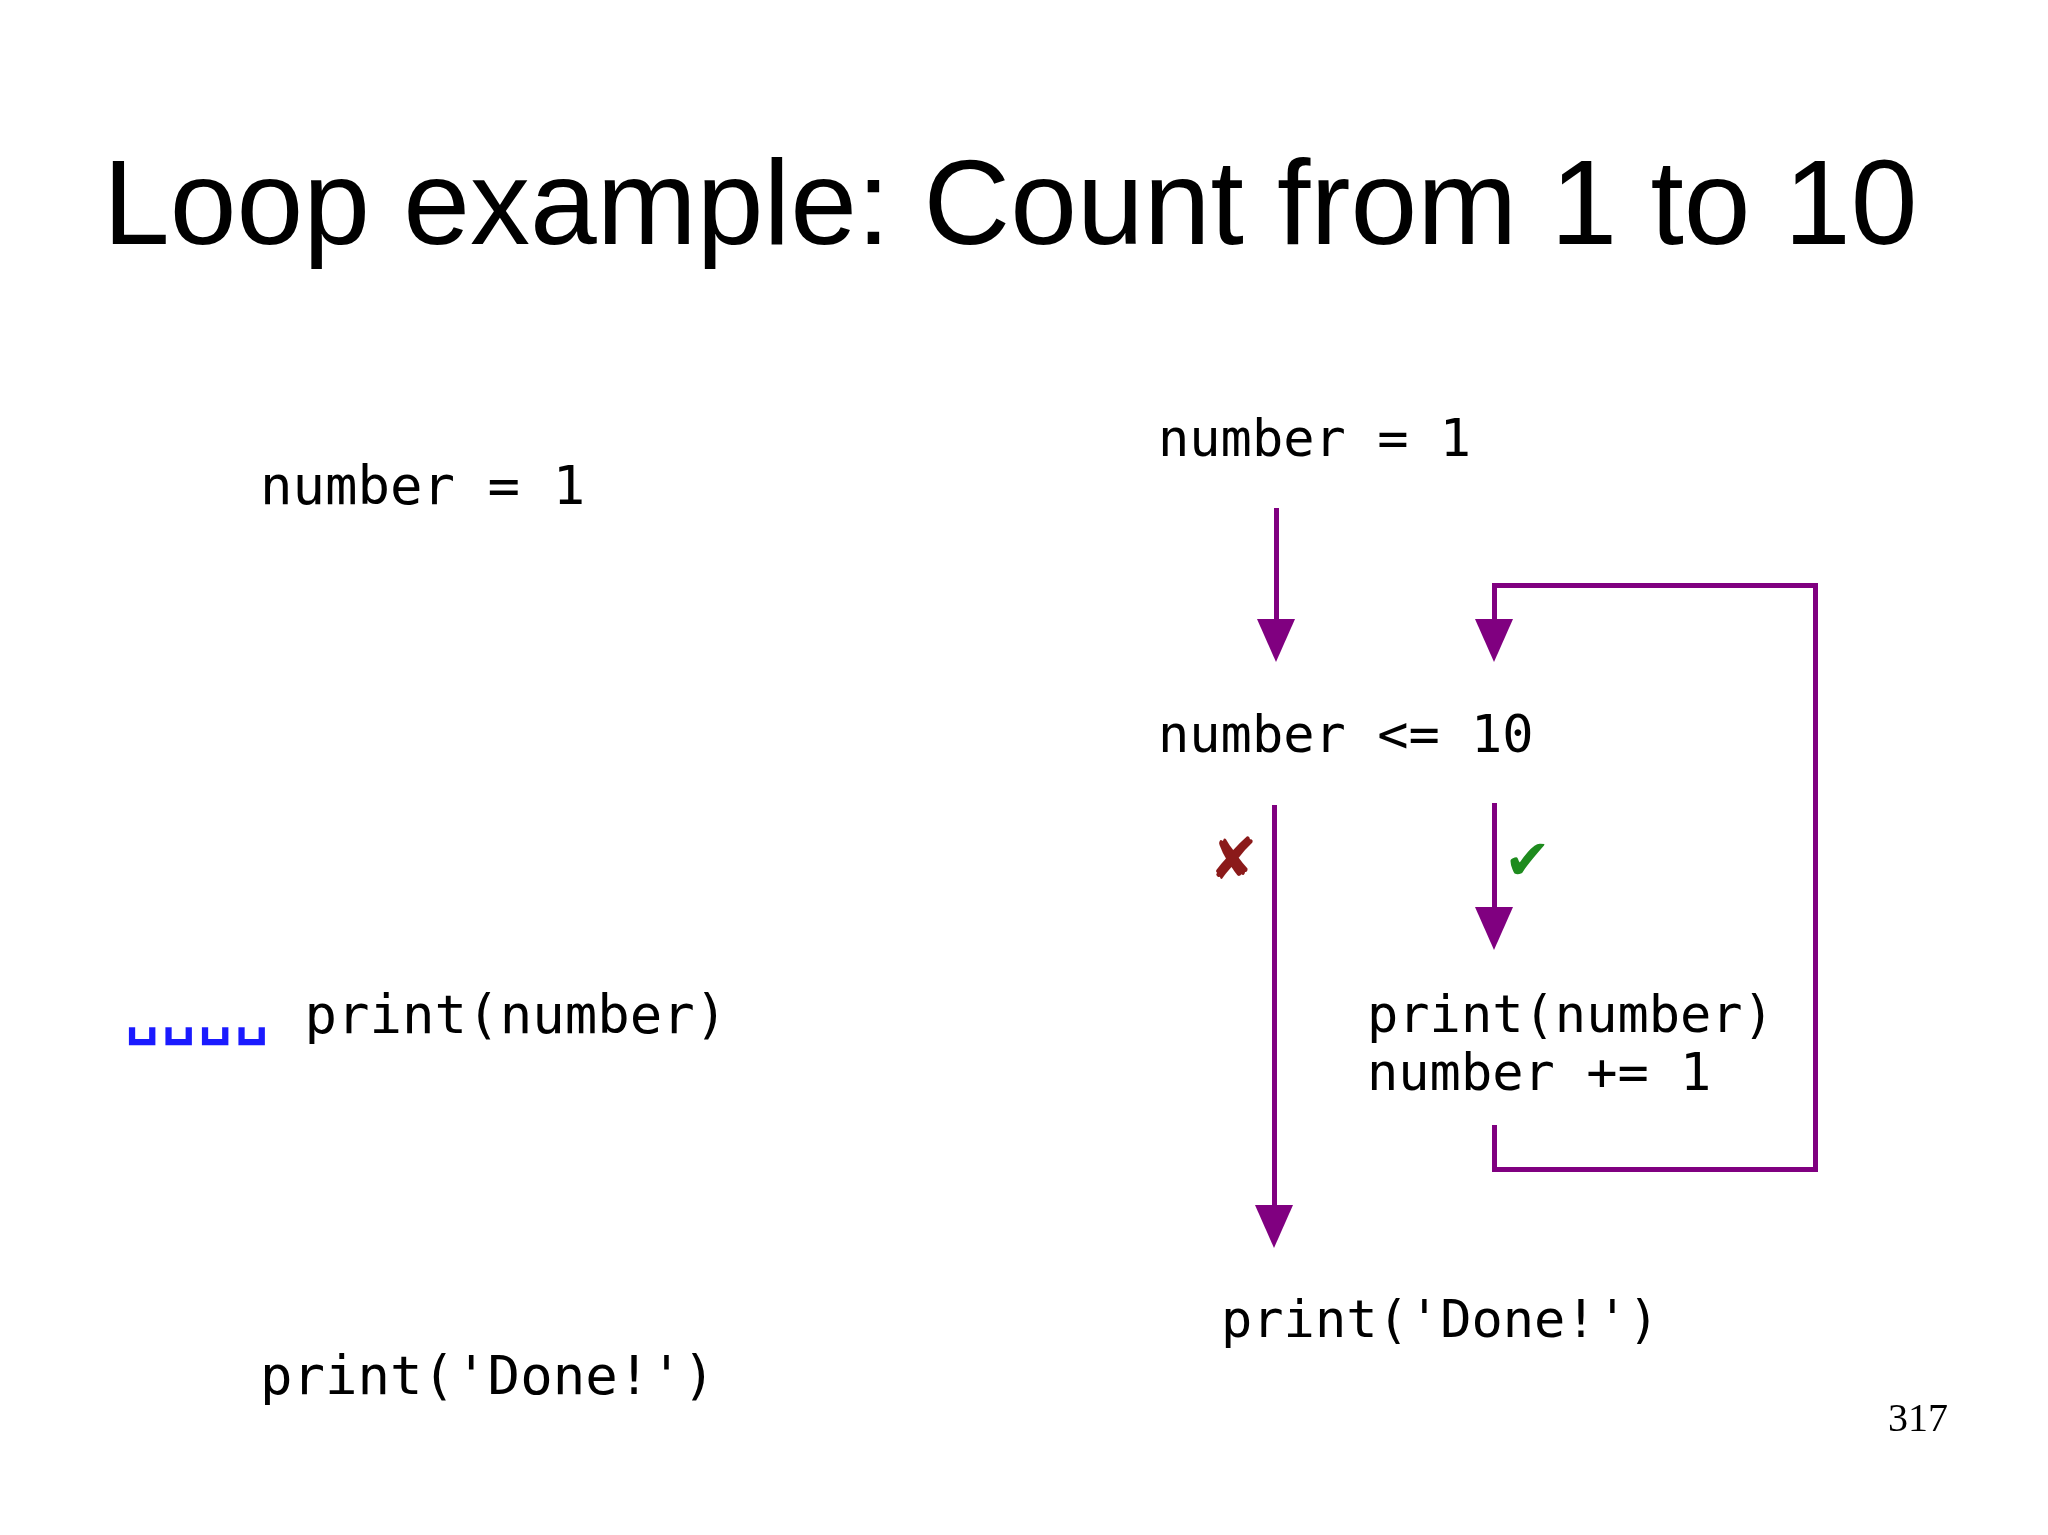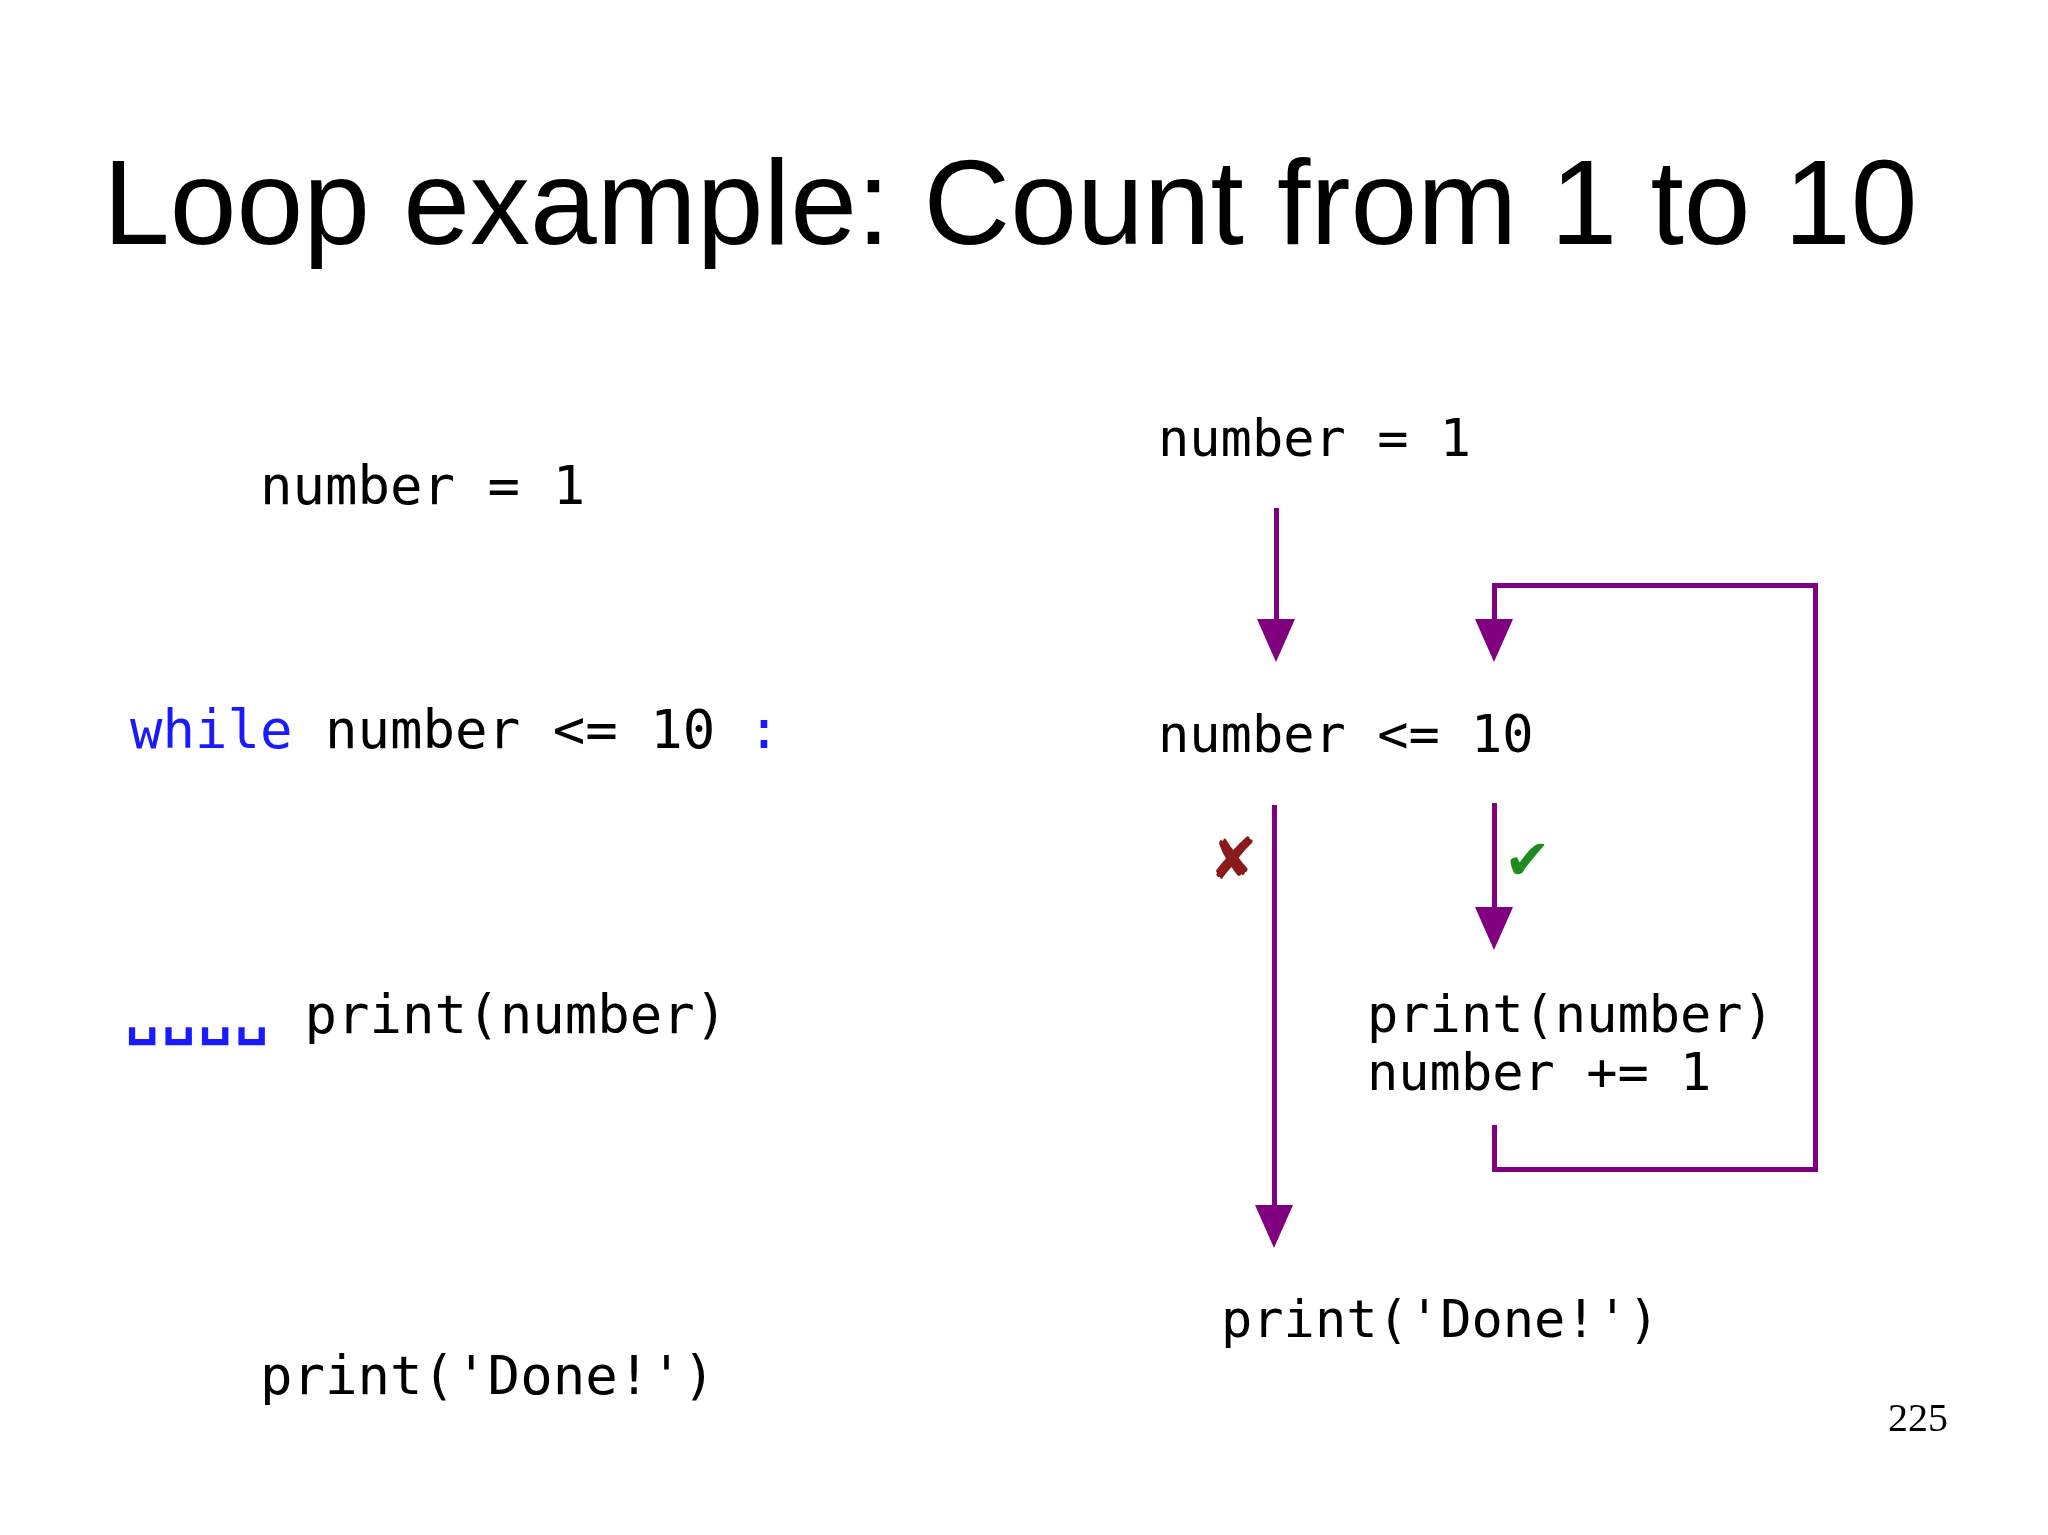--- a/index.html
+++ b/index.html
@@ -59,21 +59,20 @@
 <body>
 
 <div class="slide">
 
   <div class="slide-title">Loop example: Count from 1 to 10</div>
 
   <div class="code" style="left:130px; top:405px;">
     <span>number = 1</span>
   </div>
 
-  <div class="code" style="left:130px; top:703px;"><span class="kw">while</span><span> number &lt;= 10 </span><span class="kw">:</span></div>
 
   <div class="code" style="left:126px; top:988px;"><span class="indent-markers">␣␣␣␣</span><span> </span><span>print(number)</span></div>
 
 
   <div class="code" style="left:130px; top:1295px;">
     <span>print('Done!')</span>
   </div>
 
   <div class="code code-right" style="left:1158px; top:412px;">number = 1</div>
 
@@ -103,15 +102,15 @@
     <div class="head" style="left:1255px; top:1205px;"></div>
   </div>
   <div class="mark mark-false" style="left:1209px; top:830px;">✘</div>
 
   <div>
     <div class="shaft" style="left:1492px; top:803px; height:108px;"></div>
     <div class="head" style="left:1475px; top:907px;"></div>
   </div>
   <div class="mark mark-true" style="left:1504px; top:832px;">✔</div>
 
-  <div class="page-number">225</div>
+  <div class="page-number">317</div>
 
 </div>
 
 </body></html>

